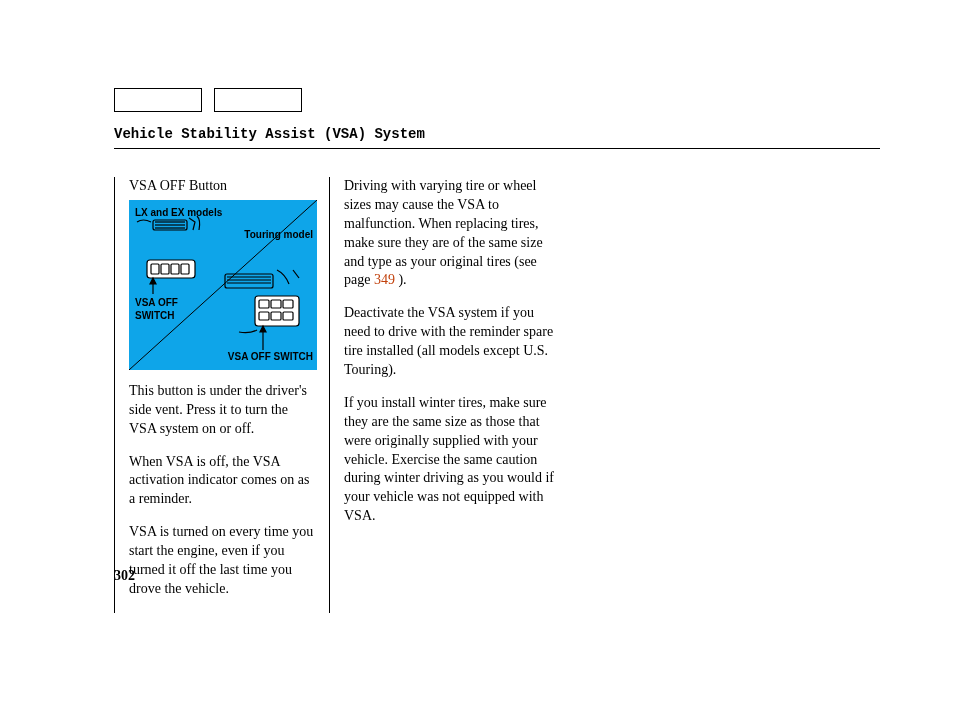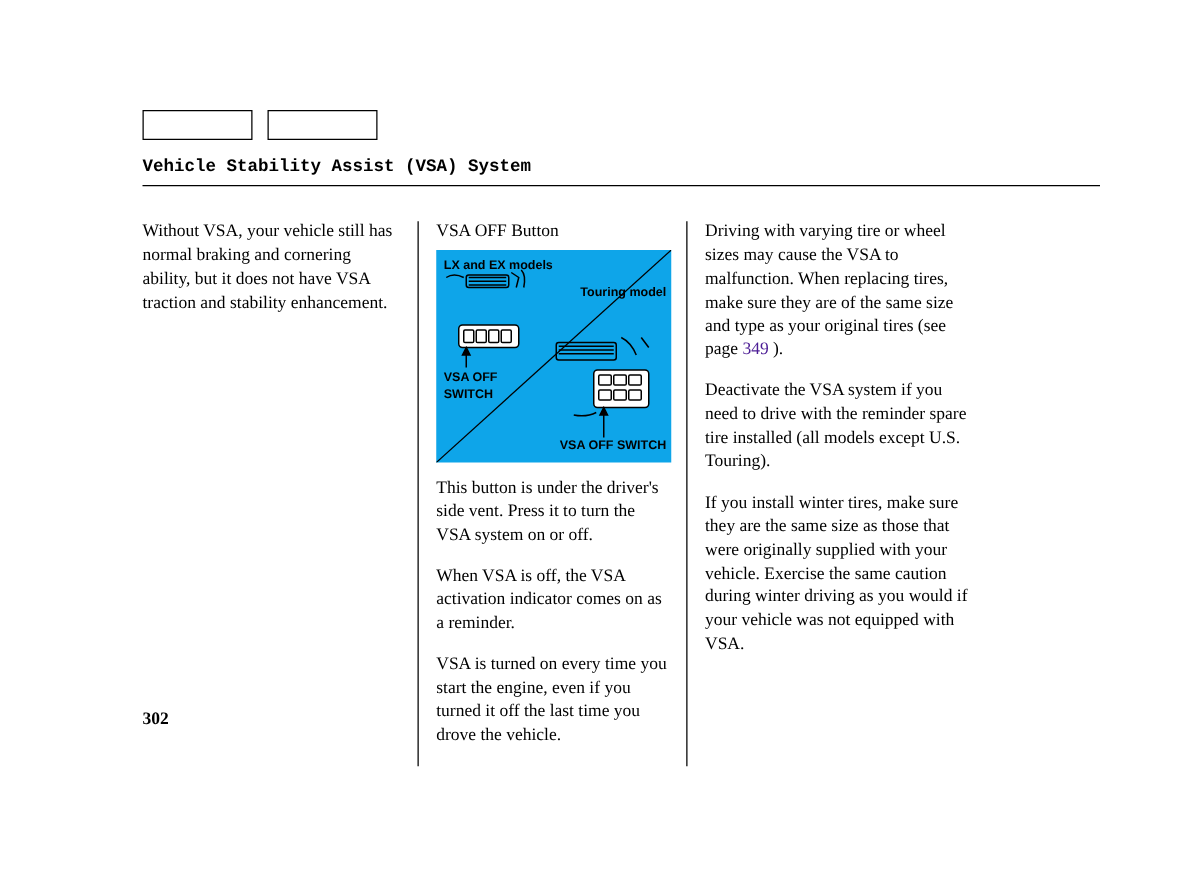--- a/index.html
+++ b/index.html
@@ -9,21 +9,21 @@
   .top-box { width: 88px; height: 24px; border: 1px solid #000; }
   .title-bar { margin-top: 36px; border-bottom: 1px solid #000; padding-bottom: 6px; }
   .title { font-family: Liberation Mono, monospace; font-weight: bold; font-size: 14px; }
   .columns { display: flex; margin-top: 28px; gap: 0; }
   .col { font-size: 14px; line-height: 1.35; }
   .col1 { width: 220px; padding-right: 14px; }
   .col2 { width: 216px; padding: 0 14px; border-left: 1px solid #000; border-right: 1px solid #000; }
   .col3 { width: 230px; padding-left: 14px; }
   .subhead { font-weight: normal; font-size: 14px; margin-bottom: 4px; }
   .para { margin-bottom: 14px; }
-  .pagelink { color: #4c1d95; }
+  .pagelink { color: #c2410c; }
   .page-num { position: absolute; left: 114px; bottom: 126px; font-weight: bold; font-size: 14px; text-align: center; }
   
   .diagram { width: 188px; height: 170px; background: #0ea5e9; position: relative; margin-bottom: 12px; }
   .diag-label { font-family: Arial, Helvetica, sans-serif; font-weight: bold; font-size: 10px; position: absolute; }
   .d-lx { top: 6px; left: 6px; }
   .d-touring { top: 28px; right: 4px; }
   .d-vsaoff-left { top: 96px; left: 6px; width: 56px; }
   .d-vsaoff-right { bottom: 6px; right: 4px; }
   .diagram svg { position: absolute; inset: 0; }
 </style>
@@ -36,23 +36,20 @@
     <div class="top-box"></div>
     <div class="top-box"></div>
   </div>
 
   <div class="title-bar">
     <div class="title">Vehicle Stability Assist (VSA) System</div>
   </div>
 
   <div class="columns">
 
-    <div class="col col1">
-      <p class="para">Without VSA, your vehicle still has normal braking and cornering ability, but it does not have VSA traction and stability enhancement.</p>
-    </div>
 
     <div class="col col2">
       <div class="subhead">VSA OFF Button</div>
 
       <div class="diagram">
         <span class="diag-label d-lx">LX and EX models</span>
         <span class="diag-label d-touring">Touring model</span>
         <span class="diag-label d-vsaoff-left">VSA OFF SWITCH</span>
         <span class="diag-label d-vsaoff-right">VSA OFF SWITCH</span>
         <svg viewBox="0 0 188 170">

